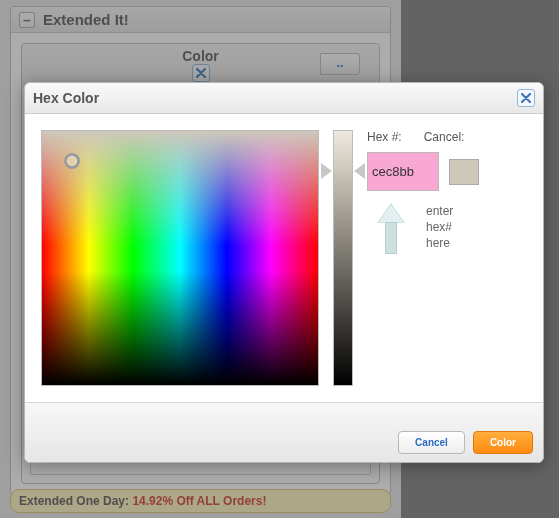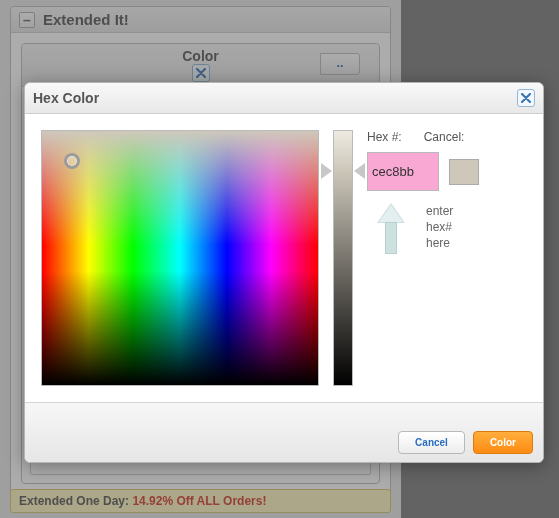--- a/index.html
+++ b/index.html
@@ -101,21 +101,21 @@
     text-align: center;
     line-height: 18px;
   }
   .promo-bar {
     position: absolute;
     left: 10px; bottom: 5px;
     width: 381px;
     height: 24px;
     background: #fff6bd;
     border: 1px solid #d7c96a;
-    border-radius: 3px;
+    border-radius: 9px;
     font-size: 12px;
     padding: 4px 8px;
     color: #555;
     font-weight: bold;
   }
   .promo-red { color: #d63a2f; }
 
   
   .overlay-dim {
     position: absolute;

